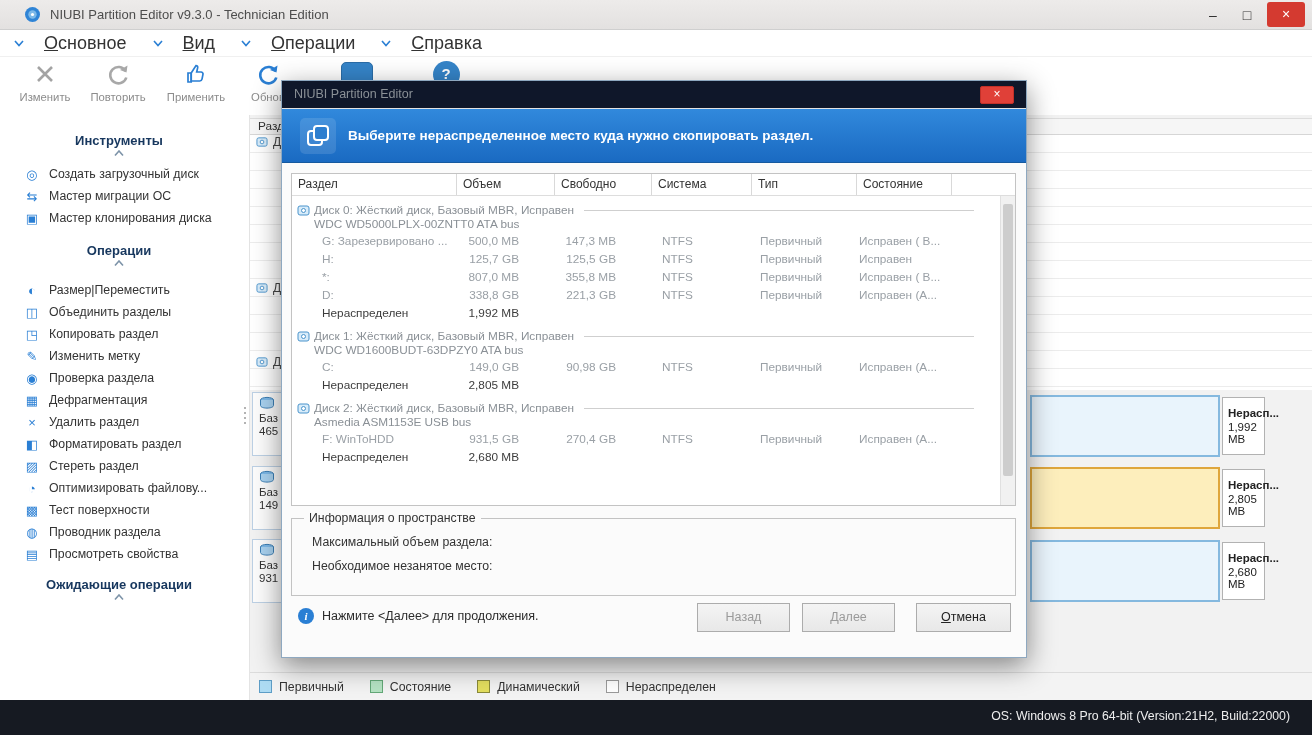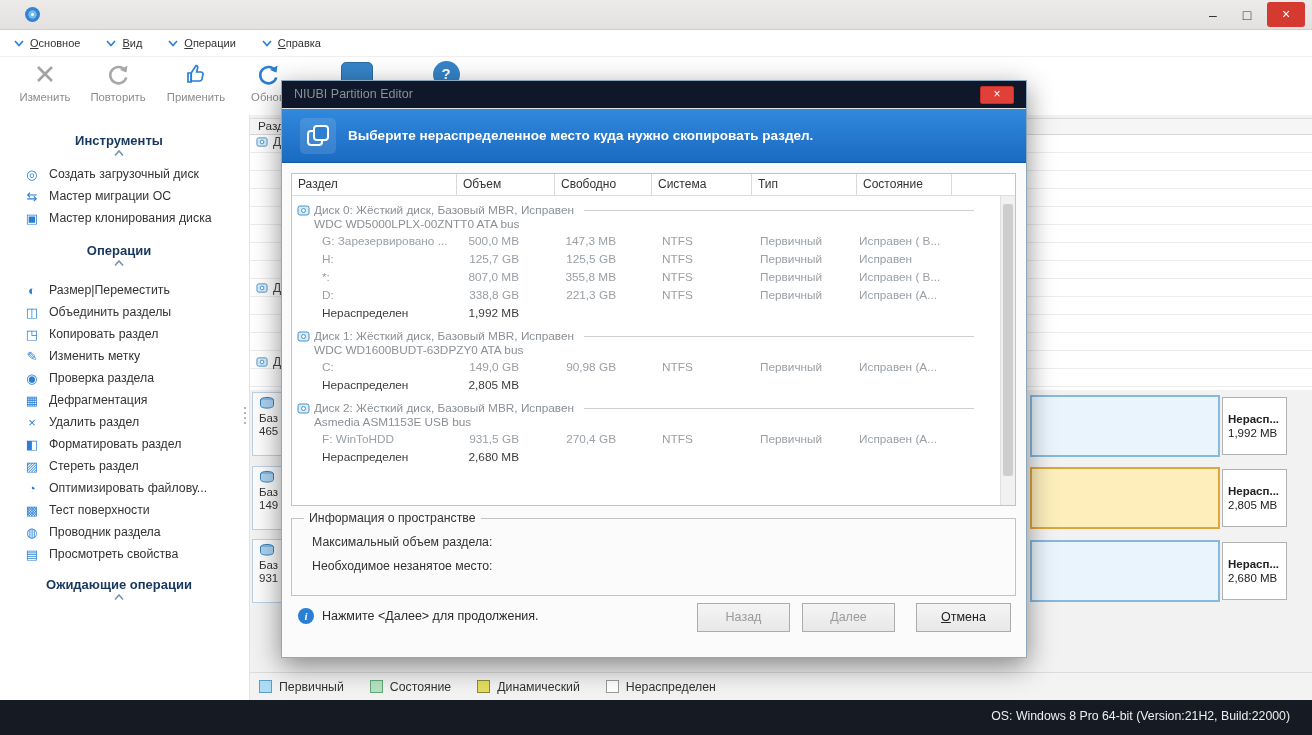--- a/index.html
+++ b/index.html
@@ -14,21 +14,21 @@
   .titlebar .app-ic { margin-left:24px; width:17px; height:17px; }
   .titlebar .ttl { margin-left:9px; font-size:13px; color:#4d4d4d; }
   .wcontrols { margin-left:auto; display:flex; align-items:center; height:30px; }
   .wc { width:34px; height:30px; line-height:30px; text-align:center; font-size:14px; color:#333; }
   .wc-close { width:38px; height:25px; margin:0 7px 0 3px; background:#d43a30; border-radius:3px;
     color:#fff; line-height:24px; text-align:center; font-size:14px; }
 
   
   .menubar { position:absolute; left:0; top:30px; width:1312px; height:27px; background:#fff;
     border-bottom:1px solid #f0f0f0; display:flex; align-items:center; padding-left:14px; gap:26px; }
-  .menu-item { display:flex; align-items:center; gap:6px; font-size:11px; color:#333; }
+  .menu-item { display:flex; align-items:center; gap:20px; font-size:18px; color:#333; }
   .menu-label { display:inline-block; }
   .menu-label::first-letter { text-decoration:underline; }
 
   
   .toolbar { position:absolute; left:0; top:57px; width:1312px; height:58px; background:#fff; }
   .tb-item { position:absolute; top:2px; width:84px; text-align:center; }
   .tb-item .ic { height:30px; display:flex; align-items:center; justify-content:center; }
   .tb-item .lbl { font-size:11.3px; color:#8c8c8c; margin-top:2px; white-space:nowrap; overflow:hidden; }
   .tb-iconrect { width:32px; height:24px; background:#3584c8; border-radius:5px; border:1px solid #2a6ca6; }
   .tb-help { width:27px; height:27px; border-radius:50%; background:#3584c8; color:#fff;
@@ -53,21 +53,21 @@
     line-height:15px; padding-left:8px; }
   .m-rows { position:absolute; left:0; top:20px; right:0; height:255px; background:#fff;
     background-image:repeating-linear-gradient(to bottom,#ffffff 0 17px,#ececec 17px 18px); }
   .frag { position:absolute; display:flex; align-items:center; gap:5px; font-size:12px; color:#444; left:6px; }
   .dblock { position:absolute; left:2px; width:120px; height:64px; background:#fcfcfc;
     border:1px solid #bcd0e4; padding:3px 0 0 6px; font-size:11.5px; color:#333; }
   .dblock .sz { margin-top:1px; }
   .map-part { position:absolute; left:780px; width:190px; height:62px; }
   .mp-blue { background:#e9f4fc; border:2px solid #85b9df; }
   .mp-sel { background:#fdeebc; border:2px solid #dfa63c; }
-  .map-un { position:absolute; left:972px; width:65px; height:58px; background:#fff;
+  .map-un { position:absolute; left:972px; width:43px; height:58px; background:#fff;
     border:1px solid #b2b2b2; display:flex; flex-direction:column; align-items:flex-start;
     justify-content:center; padding-left:5px; gap:2px; font-size:11.5px; color:#222; }
   .map-un b { font-weight:bold; }
 
   
   .legendbar { position:absolute; left:250px; right:0; top:672px; height:28px; background:#f3f3f3;
     border-top:1px solid #dcdcdc; display:flex; align-items:center; gap:26px; padding-left:9px; }
   .lg-item { display:flex; align-items:center; gap:7px; font-size:12.3px; color:#333; }
   .lg-sw { width:13px; height:13px; border:1px solid #8a8a8a; }
 
@@ -132,20 +132,21 @@
 <body>
 
 <div class="screen">
 
   <div class="titlebar">
     <svg class="app-ic" viewBox="0 0 17 17">
       <circle cx="8.5" cy="8.5" r="7.5" fill="#2f84d6"></circle>
       <circle cx="8.5" cy="8.5" r="4.2" fill="#7db9e8"></circle>
       <circle cx="8.5" cy="8.5" r="1.6" fill="#ffffff"></circle>
     </svg>
+    <span class="ttl">NIUBI Partition Editor v9.3.0 - Technician Edition</span>
     <div class="wcontrols" style="margin-left:auto;display:flex;align-items:center;">
       <div class="wc">–</div>
       <div class="wc">□</div>
       <div class="wc-close">×</div>
     </div>
   </div>
 
   <div class="menubar">
     <div class="menu-item">
       <svg width="10" height="7" viewBox="0 0 10 7">

